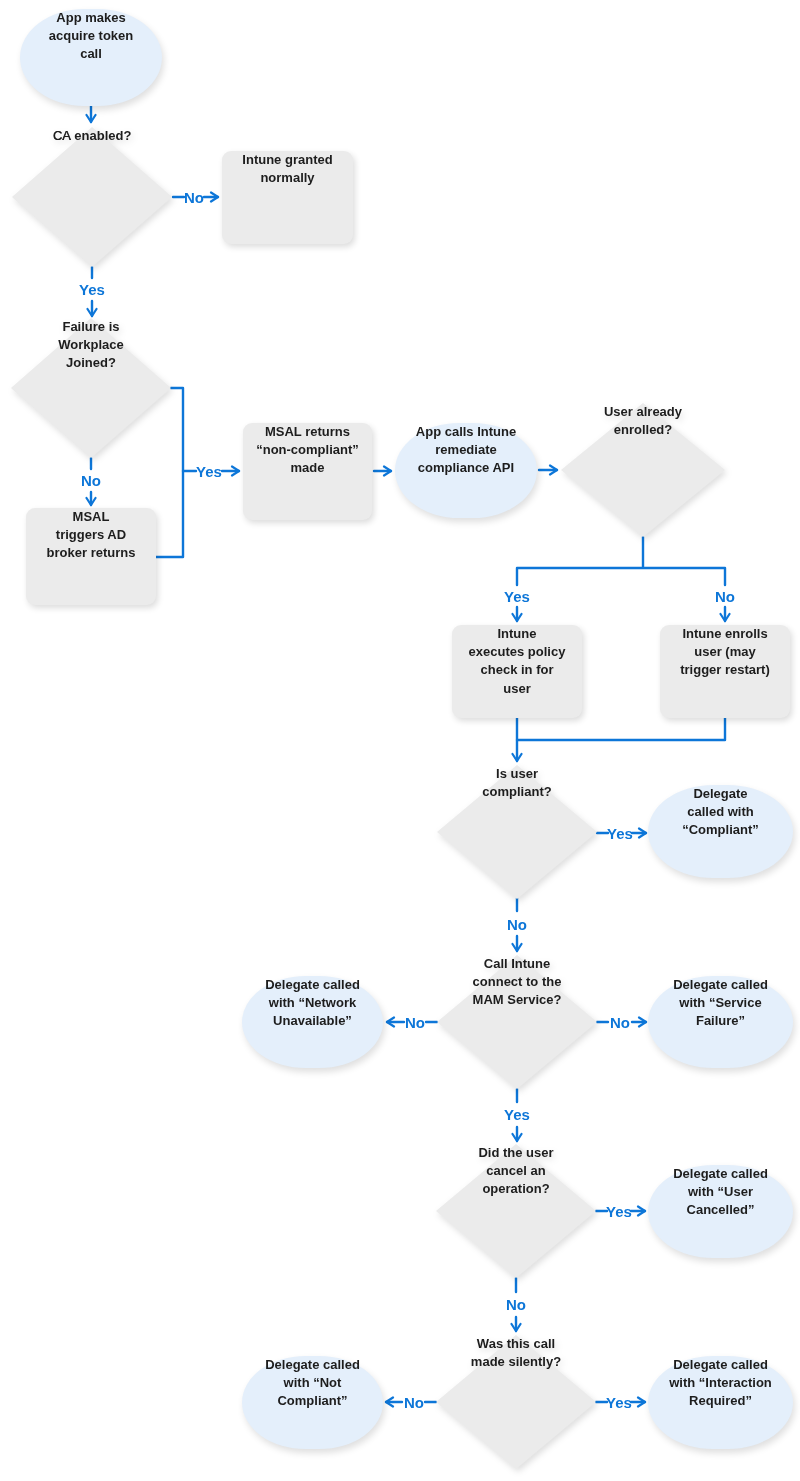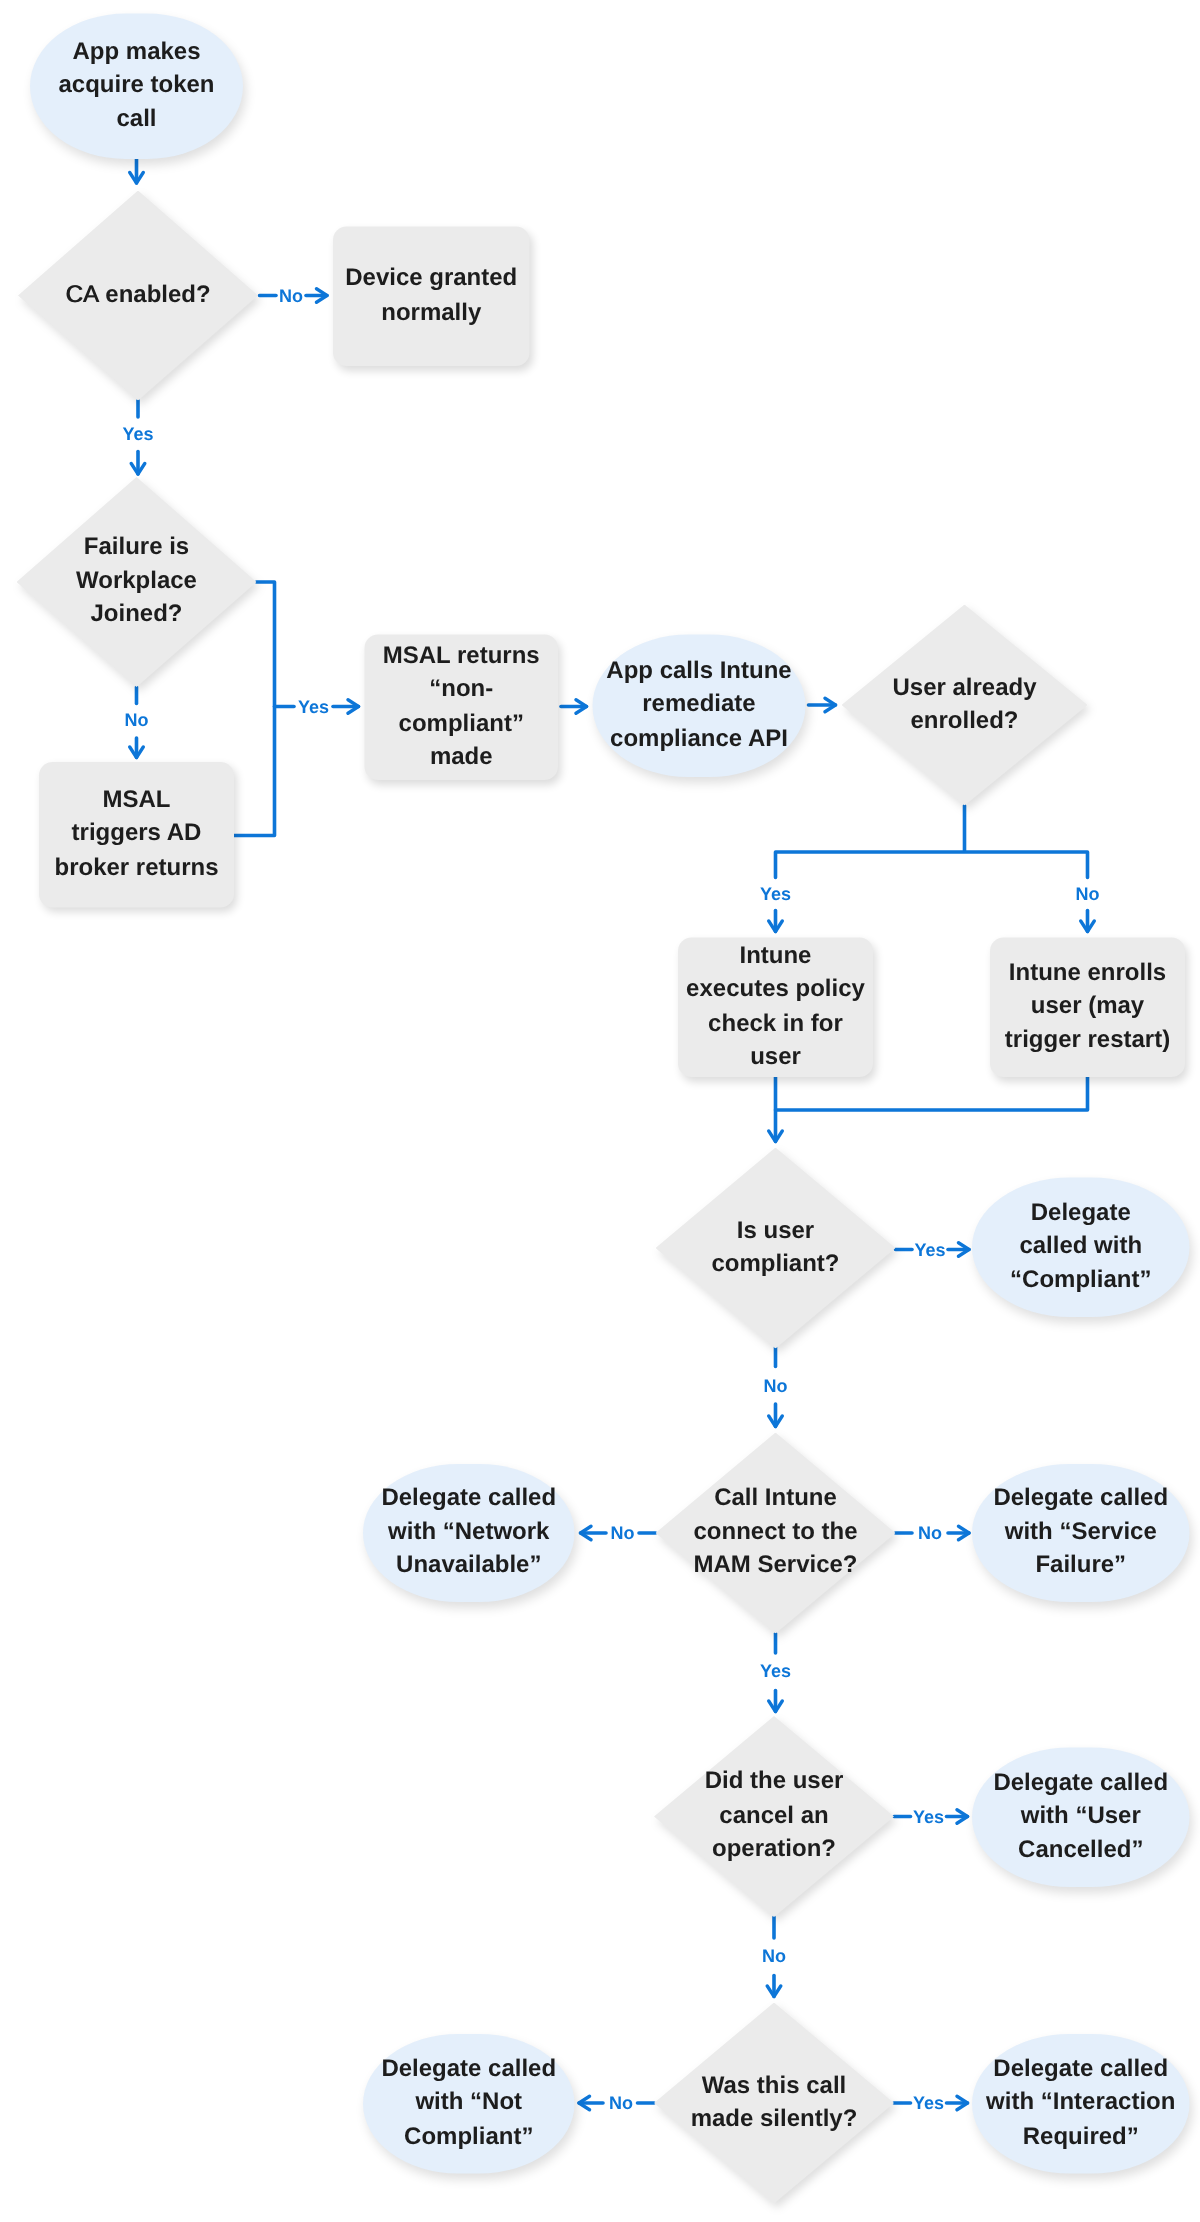--- a/index.html
+++ b/index.html
@@ -8,30 +8,30 @@
     --node-gray:#ebebeb;
     --text:#1d1d1d;
   }
   *{margin:0;padding:0;box-sizing:border-box}
   html,body{background:#fff}
   body{font-family:"Liberation Sans",sans-serif}
   .canvas{position:relative;width:800px;height:1481px;background:#fff;overflow:hidden}
   .edges{position:absolute;left:0;top:0;width:800px;height:1481px}
   .edges path{stroke:var(--arrow);stroke-width:2.4;fill:none;stroke-linecap:round;stroke-linejoin:round}
   #ah path{stroke:var(--arrow);stroke-width:2.2;fill:none;stroke-linecap:round;stroke-linejoin:round}
-  .node{position:absolute;display:flex;align-items:center;justify-content:center;
-        text-align:center;color:var(--text);font-size:16px;font-weight:700;line-height:1.4}
+  .node{position:absolute;display:flex;align-items:flex-start;justify-content:center;
+        text-align:center;color:var(--text);font-size:13px;font-weight:700;line-height:1.4}
   .node .txt{display:block;white-space:pre-line;padding:0 4px;position:relative;z-index:1}
   .term{background:var(--node-blue);border-radius:45% / 50%;box-shadow:2px 4px 7px rgba(0,0,0,.13)}
   .rect{background:var(--node-gray);border-radius:9px;box-shadow:2px 3px 6px rgba(0,0,0,.14)}
   .diamond{filter:drop-shadow(2px 3px 3px rgba(0,0,0,.13))}
   .diamond .dshape{position:absolute;left:0;top:0;right:0;bottom:0;background:var(--node-gray);
         clip-path:polygon(50% 0,100% 50%,50% 100%,0 50%)}
   .lbl{position:absolute;transform:translate(-50%,-50%);color:var(--arrow);
-       font-size:12px;font-weight:700;white-space:nowrap}
+       font-size:15px;font-weight:700;white-space:nowrap}
   .xb{font-weight:400;text-shadow:.6px 0 0 currentColor}
 </style>
 </head>
 <body>
 
 <div class="canvas">
 
   <svg class="edges" viewBox="0 0 800 1481" aria-hidden="true">
     <defs>
       <marker id="ah" markerUnits="userSpaceOnUse" markerWidth="12" markerHeight="12" viewBox="0 0 12 12" refX="9" refY="6" orient="auto">
@@ -80,21 +80,21 @@
 acquire token
 call</span>
   </div>
 
   <div class="node diamond" style="left:12px;top:127px;width:160px;height:140px">
     <div class="dshape"></div>
     <span class="txt"><b class="xb">CA</b><span> enabled?</span></span>
   </div>
 
   <div class="node rect" style="left:222px;top:151px;width:131px;height:93px">
-    <span class="txt">Device granted
+    <span class="txt">Intune granted
 normally</span>
   </div>
 
   <div class="node diamond" style="left:11px;top:318px;width:160px;height:140px">
     <div class="dshape"></div>
     <span class="txt">Failure is
 Workplace
 Joined?</span>
   </div>
 

